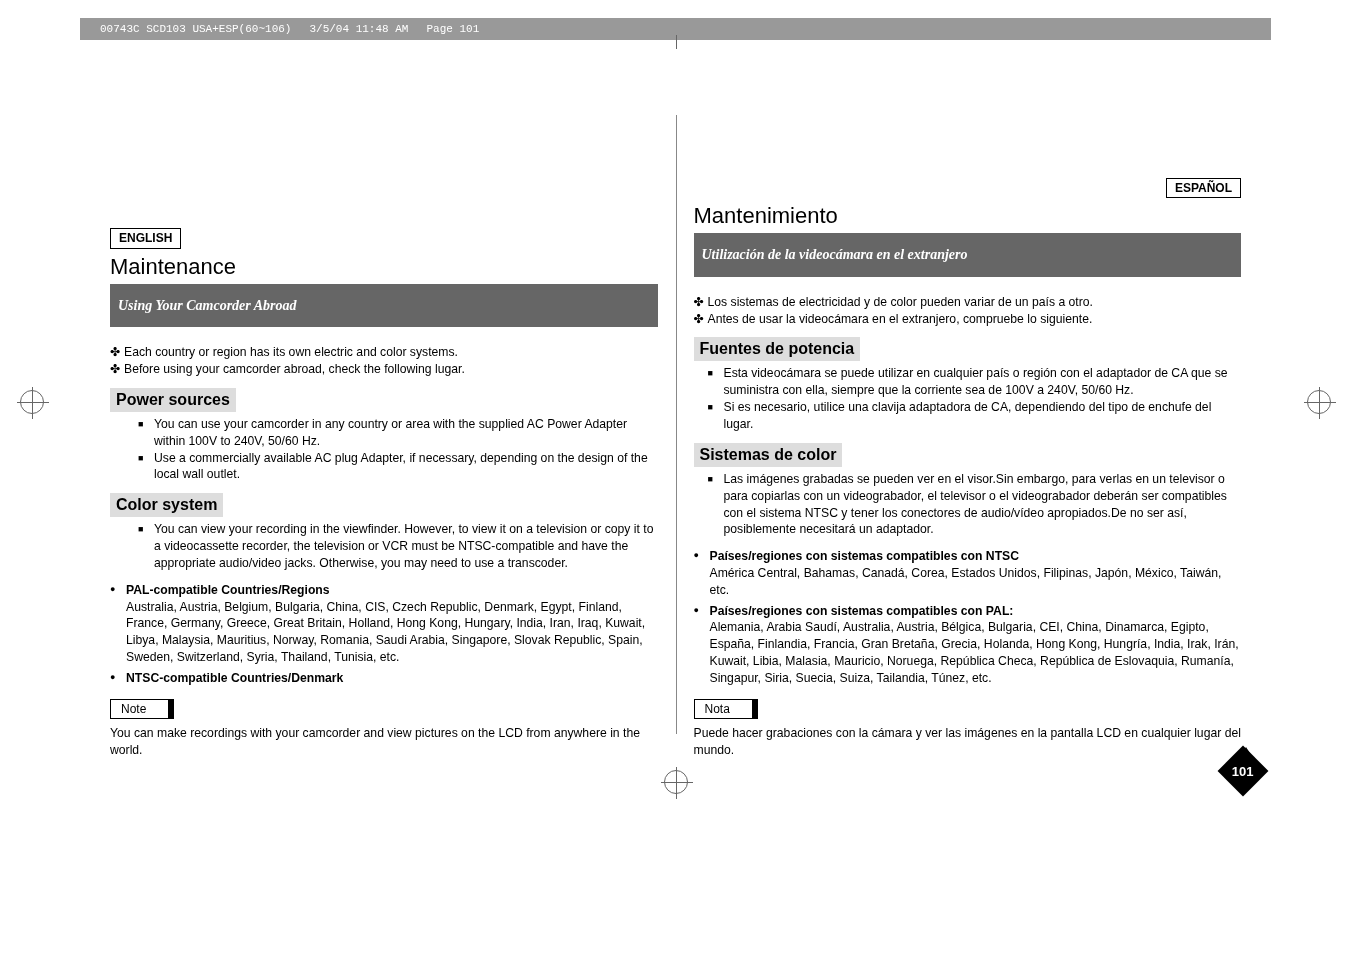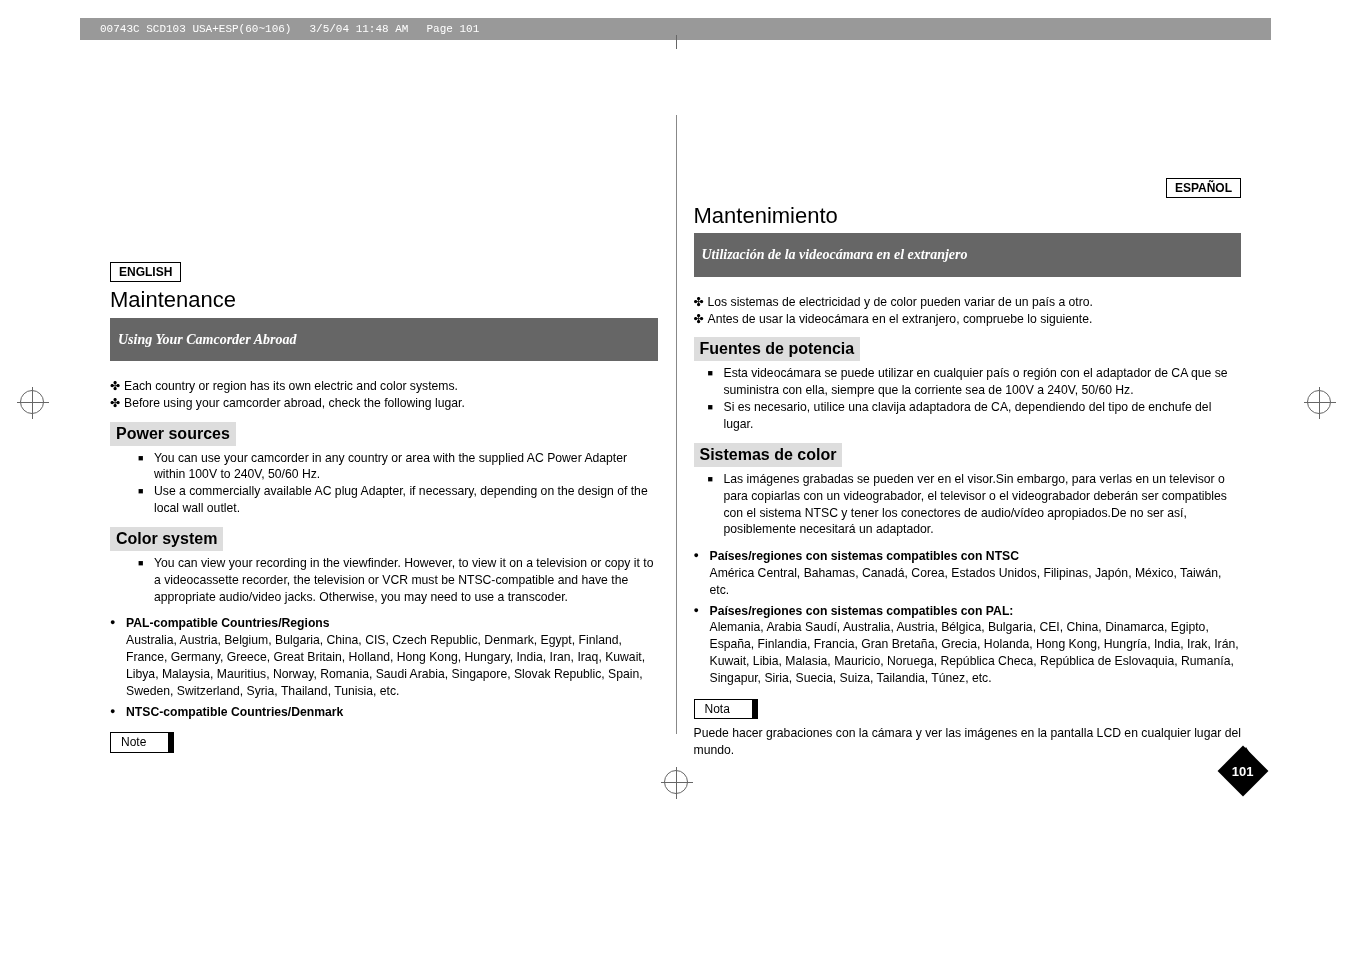--- a/index.html
+++ b/index.html
@@ -244,20 +244,21 @@
     <ul class="dots">
       <li>
         <span class="bold-title">PAL-compatible Countries/Regions</span>
         <span class="sub">Australia, Austria, Belgium, Bulgaria, China, CIS, Czech Republic, Denmark, Egypt, Finland, France, Germany, Greece, Great Britain, Holland, Hong Kong, Hungary, India, Iran, Iraq, Kuwait, Libya, Malaysia, Mauritius, Norway, Romania, Saudi Arabia, Singapore, Slovak Republic, Spain, Sweden, Switzerland, Syria, Thailand, Tunisia, etc.</span>
       </li>
       <li>
         <span class="bold-title">NTSC-compatible Countries/Denmark</span>
       </li>
     </ul>
     <div class="note-box">Note</div>
+    <div>You can make recordings with your camcorder and view pictures on the LCD from anywhere in the world.</div>
   </div>
 
   <div class="column">
     <div class="lang-box lang-right">ESPAÑOL</div>
     <div class="heading">Mantenimiento</div>
     <div class="band">Utilización de la videocámara en el extranjero</div>
     <ul class="diamonds">
       <li>Los sistemas de electricidad y de color pueden variar de un país a otro.</li>
       <li>Antes de usar la videocámara en el extranjero, compruebe lo siguiente.</li>
     </ul>

